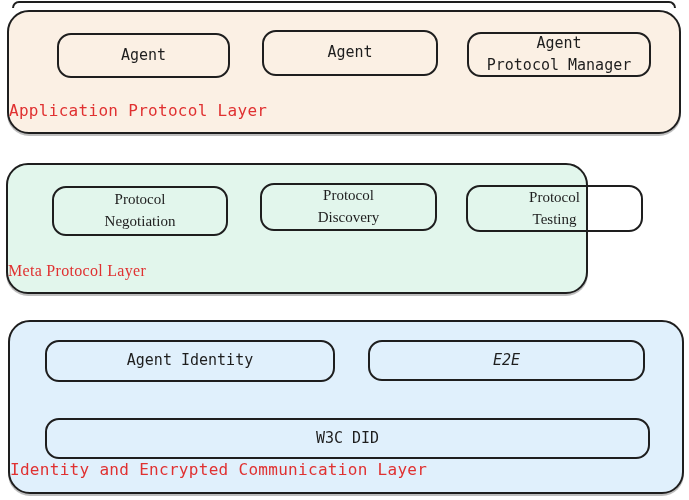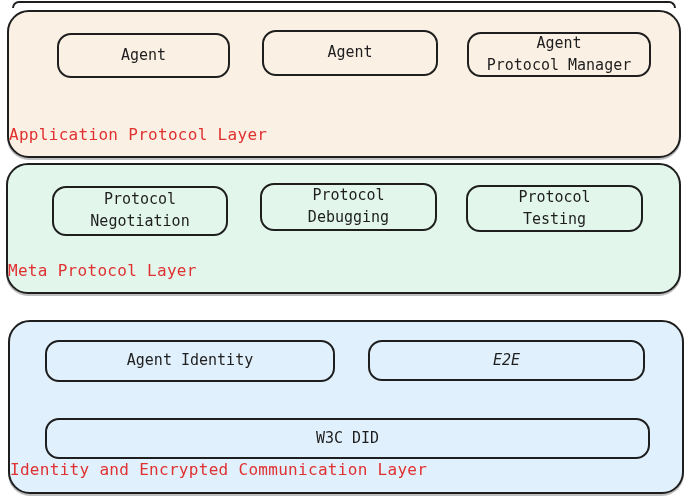--- a/index.html
+++ b/index.html
@@ -29,26 +29,27 @@
     box-sizing: border-box;
   }
   .layer {
     position: absolute;
     box-sizing: border-box;
     border: 2.2px solid var(--border, #1e1e1e);
     border-radius: 22px;
     box-shadow: 0 2px 0 rgba(90, 90, 90, 0.40);
   }
   .layer-app {
-    left: 7px; top: 10px; width: 674px; height: 148px;
+    left: 7px; top: 10px; width: 674px; height: 124px;
     background: var(--app-layer-bg, #fbf0e4);
   }
   .layer-meta {
-    left: 6px; top: 163px; width: 675px; height: 131px;
+    left: 6px; top: 163px; width: 582px; height: 131px;
     background: var(--meta-layer-bg, #e2f6ec);
+    font-family: Liberation Serif, serif;
   }
   .layer-identity {
     left: 8px; top: 320px; width: 676px; height: 174px;
     background: var(--identity-layer-bg, #e0f0fc);
   }
   .node {
     position: absolute;
     box-sizing: border-box;
     border: 2px solid var(--border, #1e1e1e);
     border-radius: 14px;
@@ -108,21 +109,21 @@
     <div class="layer-label">Application Protocol Layer</div>
   </section>
 
   <section class="layer layer-meta">
     <div class="node n-protocol-negotiation">
       <span class="line">Protocol</span>
       <span class="line">Negotiation</span>
     </div>
     <div class="node n-protocol-debugging">
       <span class="line">Protocol</span>
-      <span class="line">Debugging</span>
+      <span class="line">Discovery</span>
     </div>
     <div class="node n-protocol-testing">
       <span class="line">Protocol</span>
       <span class="line">Testing</span>
     </div>
     <div class="layer-label">Meta Protocol Layer</div>
   </section>
 
   <section class="layer layer-identity">
     <div class="node n-agent-identity">

